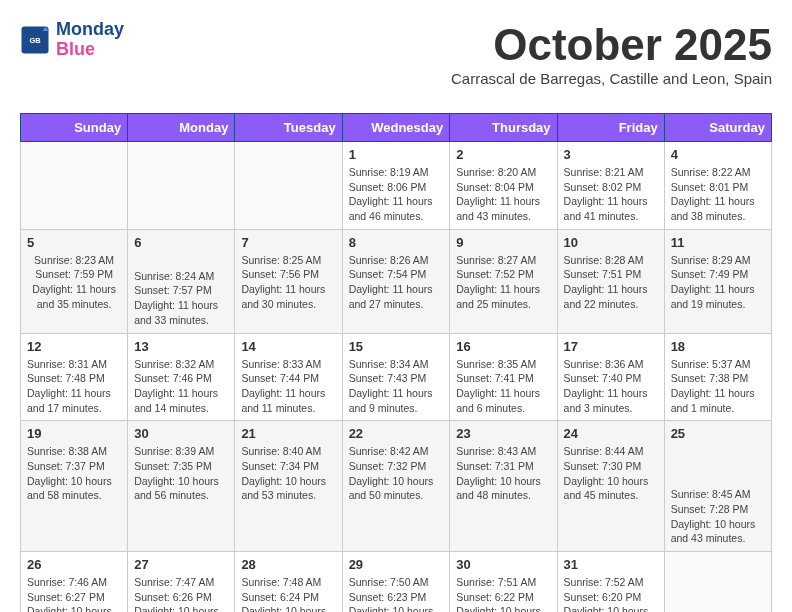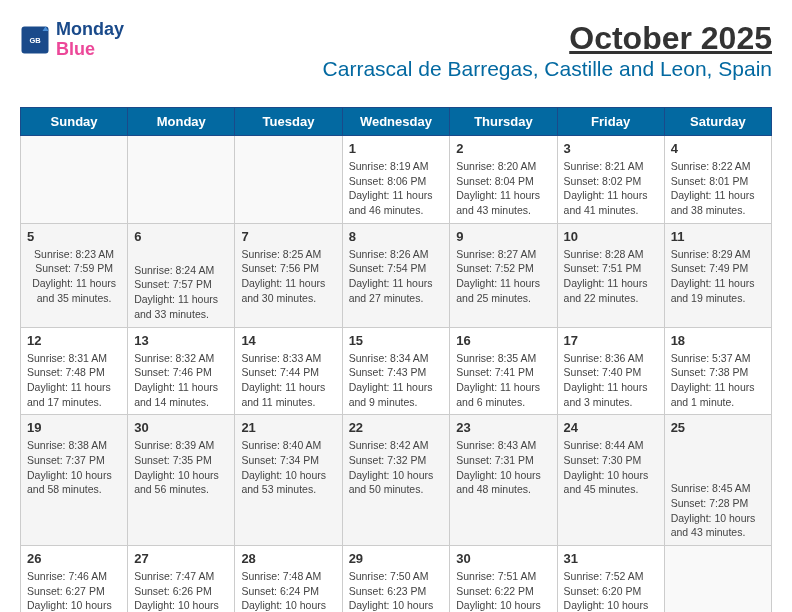--- a/index.html
+++ b/index.html
@@ -24,39 +24,38 @@
     .logo-icon {
       width: 30px;
       height: 30px;
       margin-right: 6px;
     }
     .title-section {
       text-align: right;
       margin-bottom: 4px;
     }
     .month-title {
-      font-size: 32px;
+      font-size: 44px;
       font-weight: bold;
       color: #333;
-      text-decoration: underline;
     }
     .location-title {
-      font-size: 21px;
-      color: #0369a1;
+      font-size: 15px;
+      color: #404040;
       margin-bottom: 12px;
     }
     .calendar {
       width: 100%;
       border-collapse: collapse;
       font-size: 11px;
     }
     .calendar th {
-      background-color: #0369a1;
+      background-color: #8b5cf6;
       color: #fff;
-      text-align: center;
+      text-align: right;
       padding: 6px 6px;
       font-size: 13px;
       font-weight: bold;
       border: 1px solid #1a4a8a;
     }
     .calendar td {
       border: 1px solid #ccc;
       vertical-align: top;
       padding: 5px 6px;
       width: 108px;

